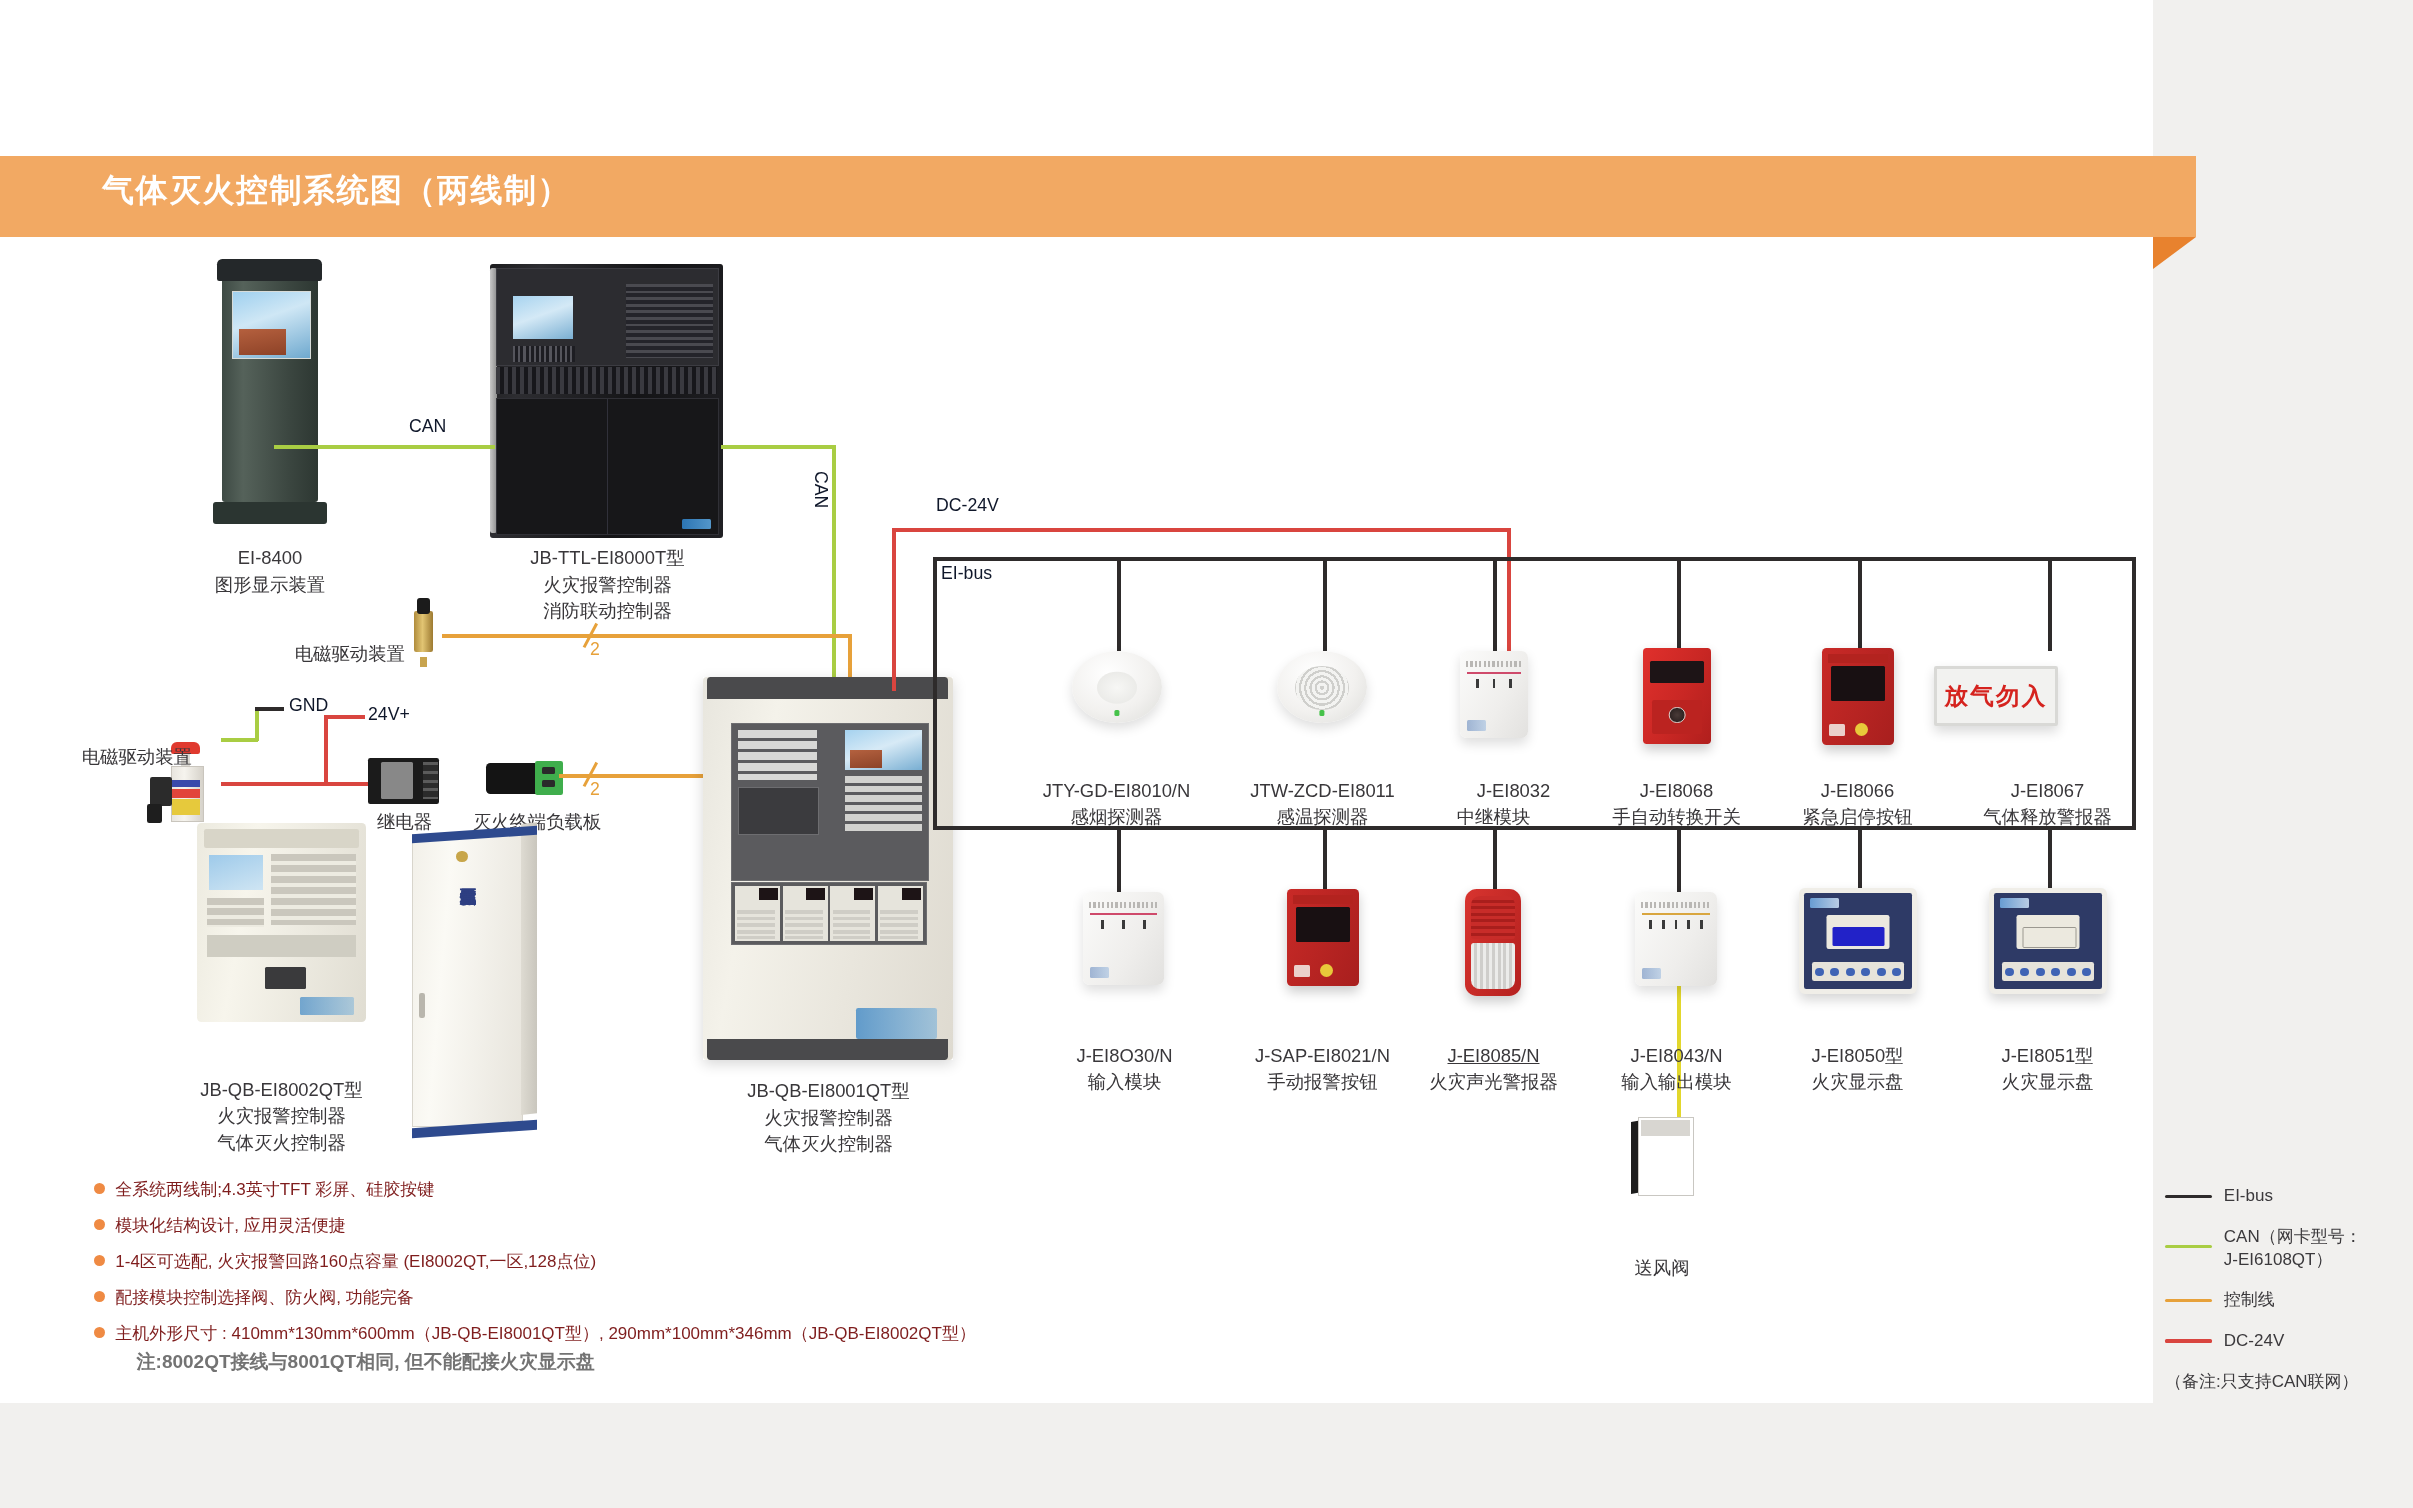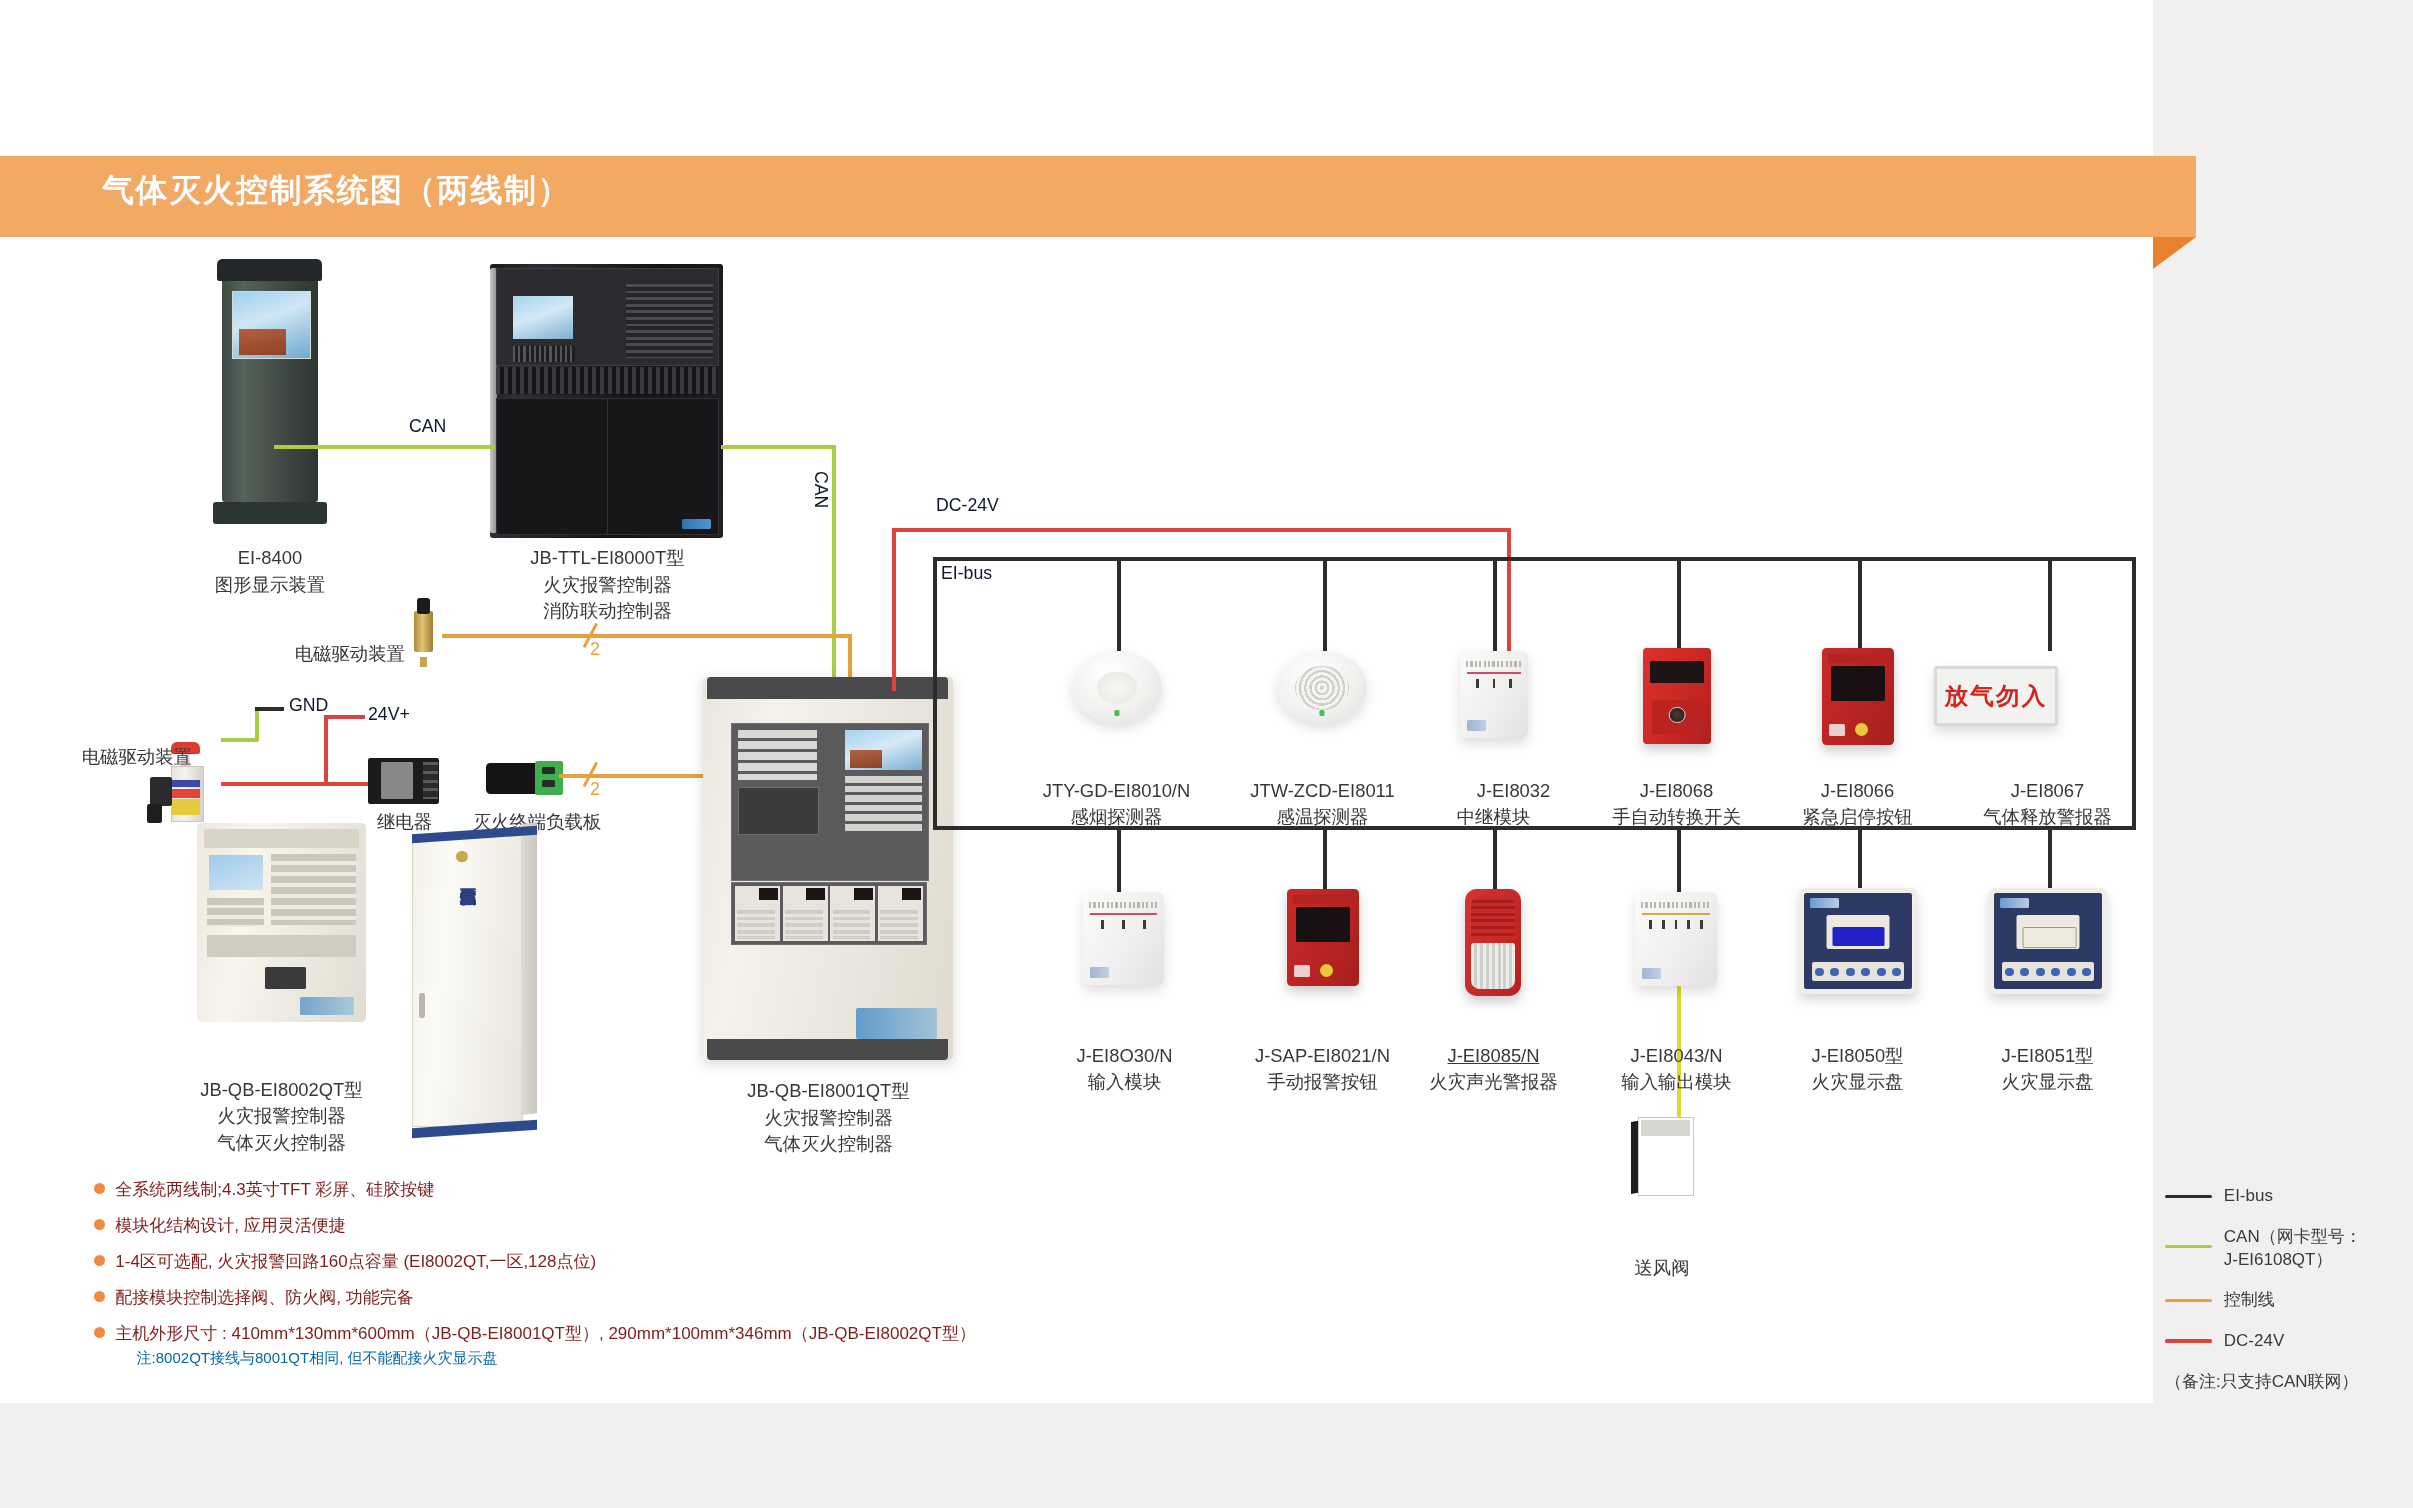--- a/index.html
+++ b/index.html
@@ -217,21 +217,21 @@
   .fb .brass{position:absolute;left:11.8px;top:16px;width:19px;height:41px;
      background:linear-gradient(90deg,#b08c3c,#e2c573 45%,#9d7a31);border-radius:2.2px;}
   .fb .cap{position:absolute;left:14.7px;top:2.9px;width:13.2px;height:16px;background:#1b1b1b;border-radius:2.9px;}
   .fb .tip{position:absolute;left:17.7px;bottom:0;width:7.4px;height:10.3px;background:#c8a44e;}
 
   
   .bullets{position:absolute;left:94px;top:1178px;width:1104px;}
   .bullets .row{display:flex;align-items:flex-start;margin-bottom:11.8px;}
   .bullets .dot{width:11px;height:11px;border-radius:50%;background:#ef8a43;margin:5.2px 10.3px 0 0;flex:0 0 auto;}
   .bullets .txt{font-size:17px;color:#7f1d1d;line-height:1.42;}
-  .bullets .sub{font-size:15px;color:#0369a1;margin:2.9px 0 0 21.3px;}
+  .bullets .sub{font-size:19px;color:#737373;margin:2.9px 0 0 21.3px;font-weight:bold;}
 
   
   .legend{position:absolute;left:2165px;top:1185px;width:221px;}
   .legend .row{display:flex;align-items:flex-start;margin-bottom:17.7px;}
   .legend .swatch{width:47px;height:3.7px;margin:9.6px 11.8px 0 0;flex:0 0 auto;border-radius:1.5px;}
   .legend .ltxt{font-size:17px;color:#3b393c;line-height:1.35;}
   .legend .note{font-size:17px;color:#3b393c;margin-top:4.4px;white-space:nowrap;}
 
   .wlabel{position:absolute;font-size:17.7px;color:#0f172a;}
   .wlabel.vert{writing-mode:vertical-rl;}

